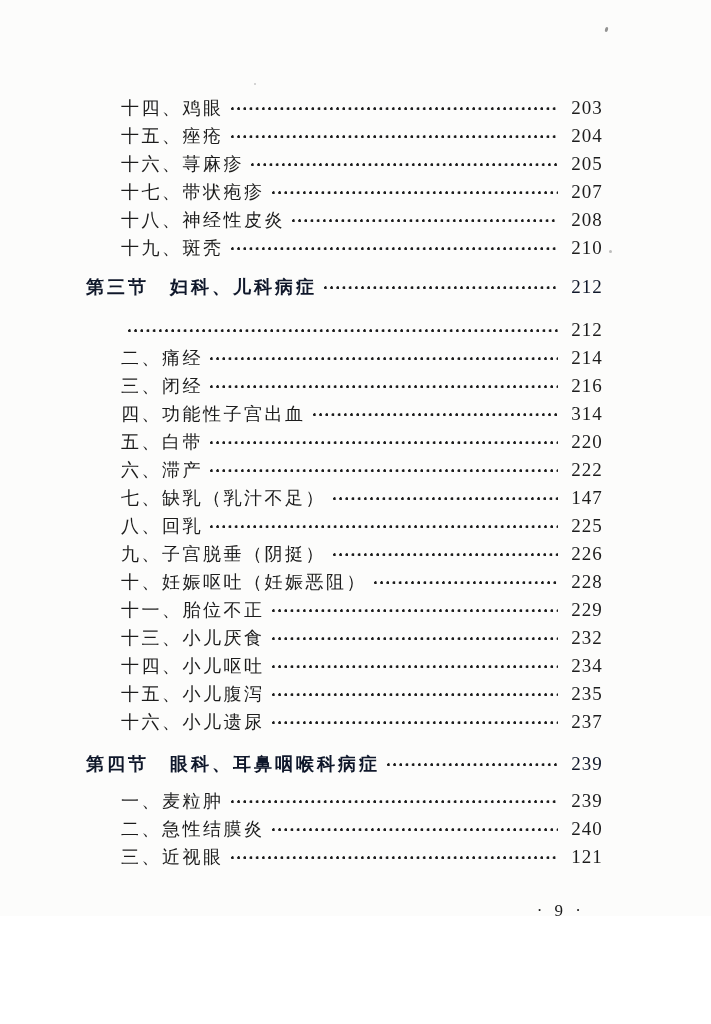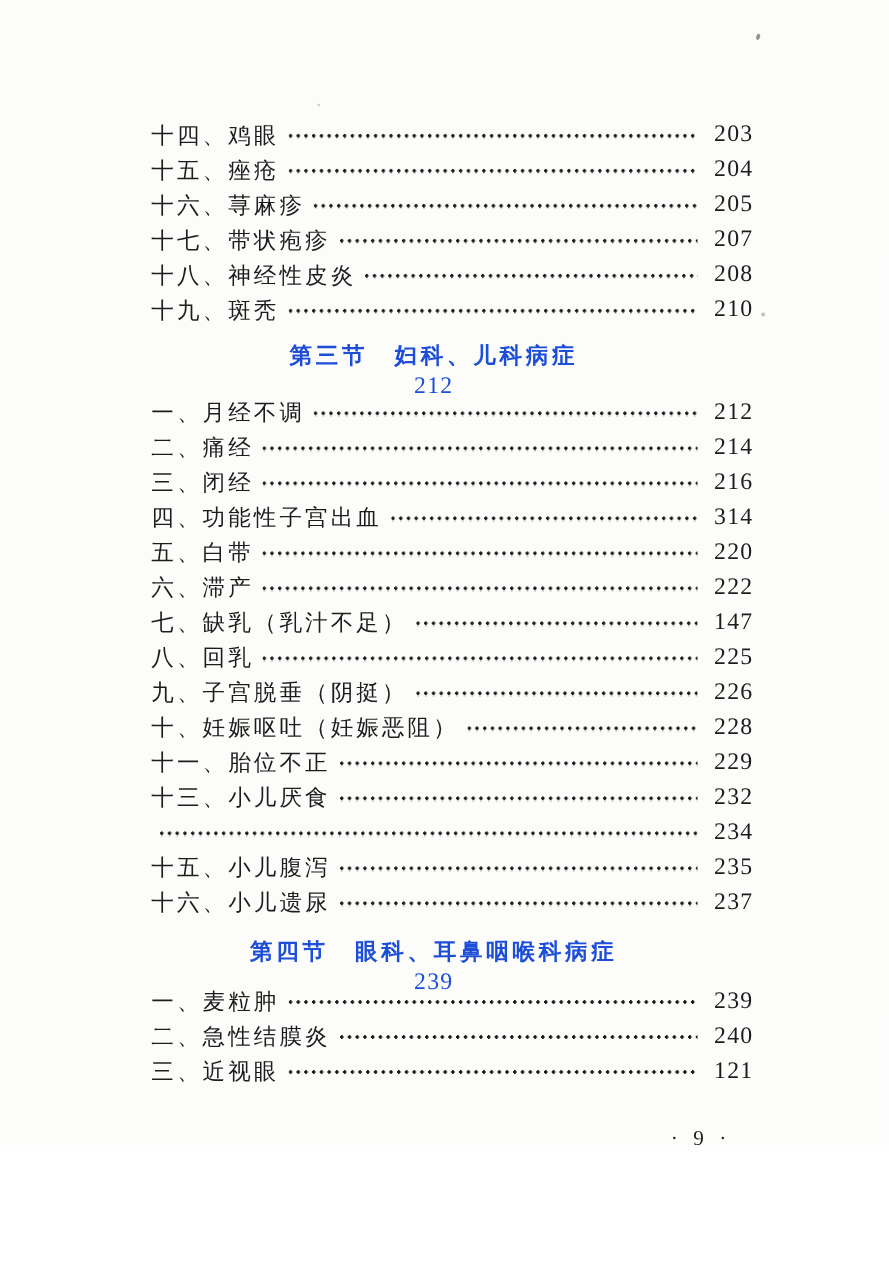--- a/index.html
+++ b/index.html
@@ -31,23 +31,22 @@
   .row .lbl {
     white-space: nowrap;
     letter-spacing: 2.5px;
   }
   .row.item {
     padding-left: 35px;
   }
   .row.header {
     padding-left: 0;
     font-weight: bold;
-    color: #1d4ed8;
+    color: #0f172a;
     height: 30px;
-    flex-direction: column;
   }
   .row.header .lbl {
     letter-spacing: 3px;
   }
   .hdr-sec3 { margin-top: 10px; margin-bottom: 14px; }
   .hdr-sec4 { margin-top: 13px; margin-bottom: 8px; }
   .dots {
     flex: 1 1 auto;
     align-self: center;
     height: 4px;
@@ -132,21 +131,20 @@
       <span class="pg">210</span>
     </div>
 
     <div class="row header hdr-sec3">
       <span class="lbl">第三节　妇科、儿科病症</span>
       <span class="dots"></span>
       <span class="pg">212</span>
     </div>
 
     <div class="row item">
-      <span class="lbl">一、月经不调</span>
       <span class="dots"></span>
       <span class="pg">212</span>
     </div>
     <div class="row item">
       <span class="lbl">二、痛经</span>
       <span class="dots"></span>
       <span class="pg">214</span>
     </div>
     <div class="row item">
       <span class="lbl">三、闭经</span>
@@ -192,20 +190,21 @@
       <span class="lbl">十一、胎位不正</span>
       <span class="dots"></span>
       <span class="pg">229</span>
     </div>
     <div class="row item">
       <span class="lbl">十三、小儿厌食</span>
       <span class="dots"></span>
       <span class="pg">232</span>
     </div>
     <div class="row item">
+      <span class="lbl">十四、小儿呕吐</span>
       <span class="dots"></span>
       <span class="pg">234</span>
     </div>
     <div class="row item">
       <span class="lbl">十五、小儿腹泻</span>
       <span class="dots"></span>
       <span class="pg">235</span>
     </div>
     <div class="row item">
       <span class="lbl">十六、小儿遗尿</span>

